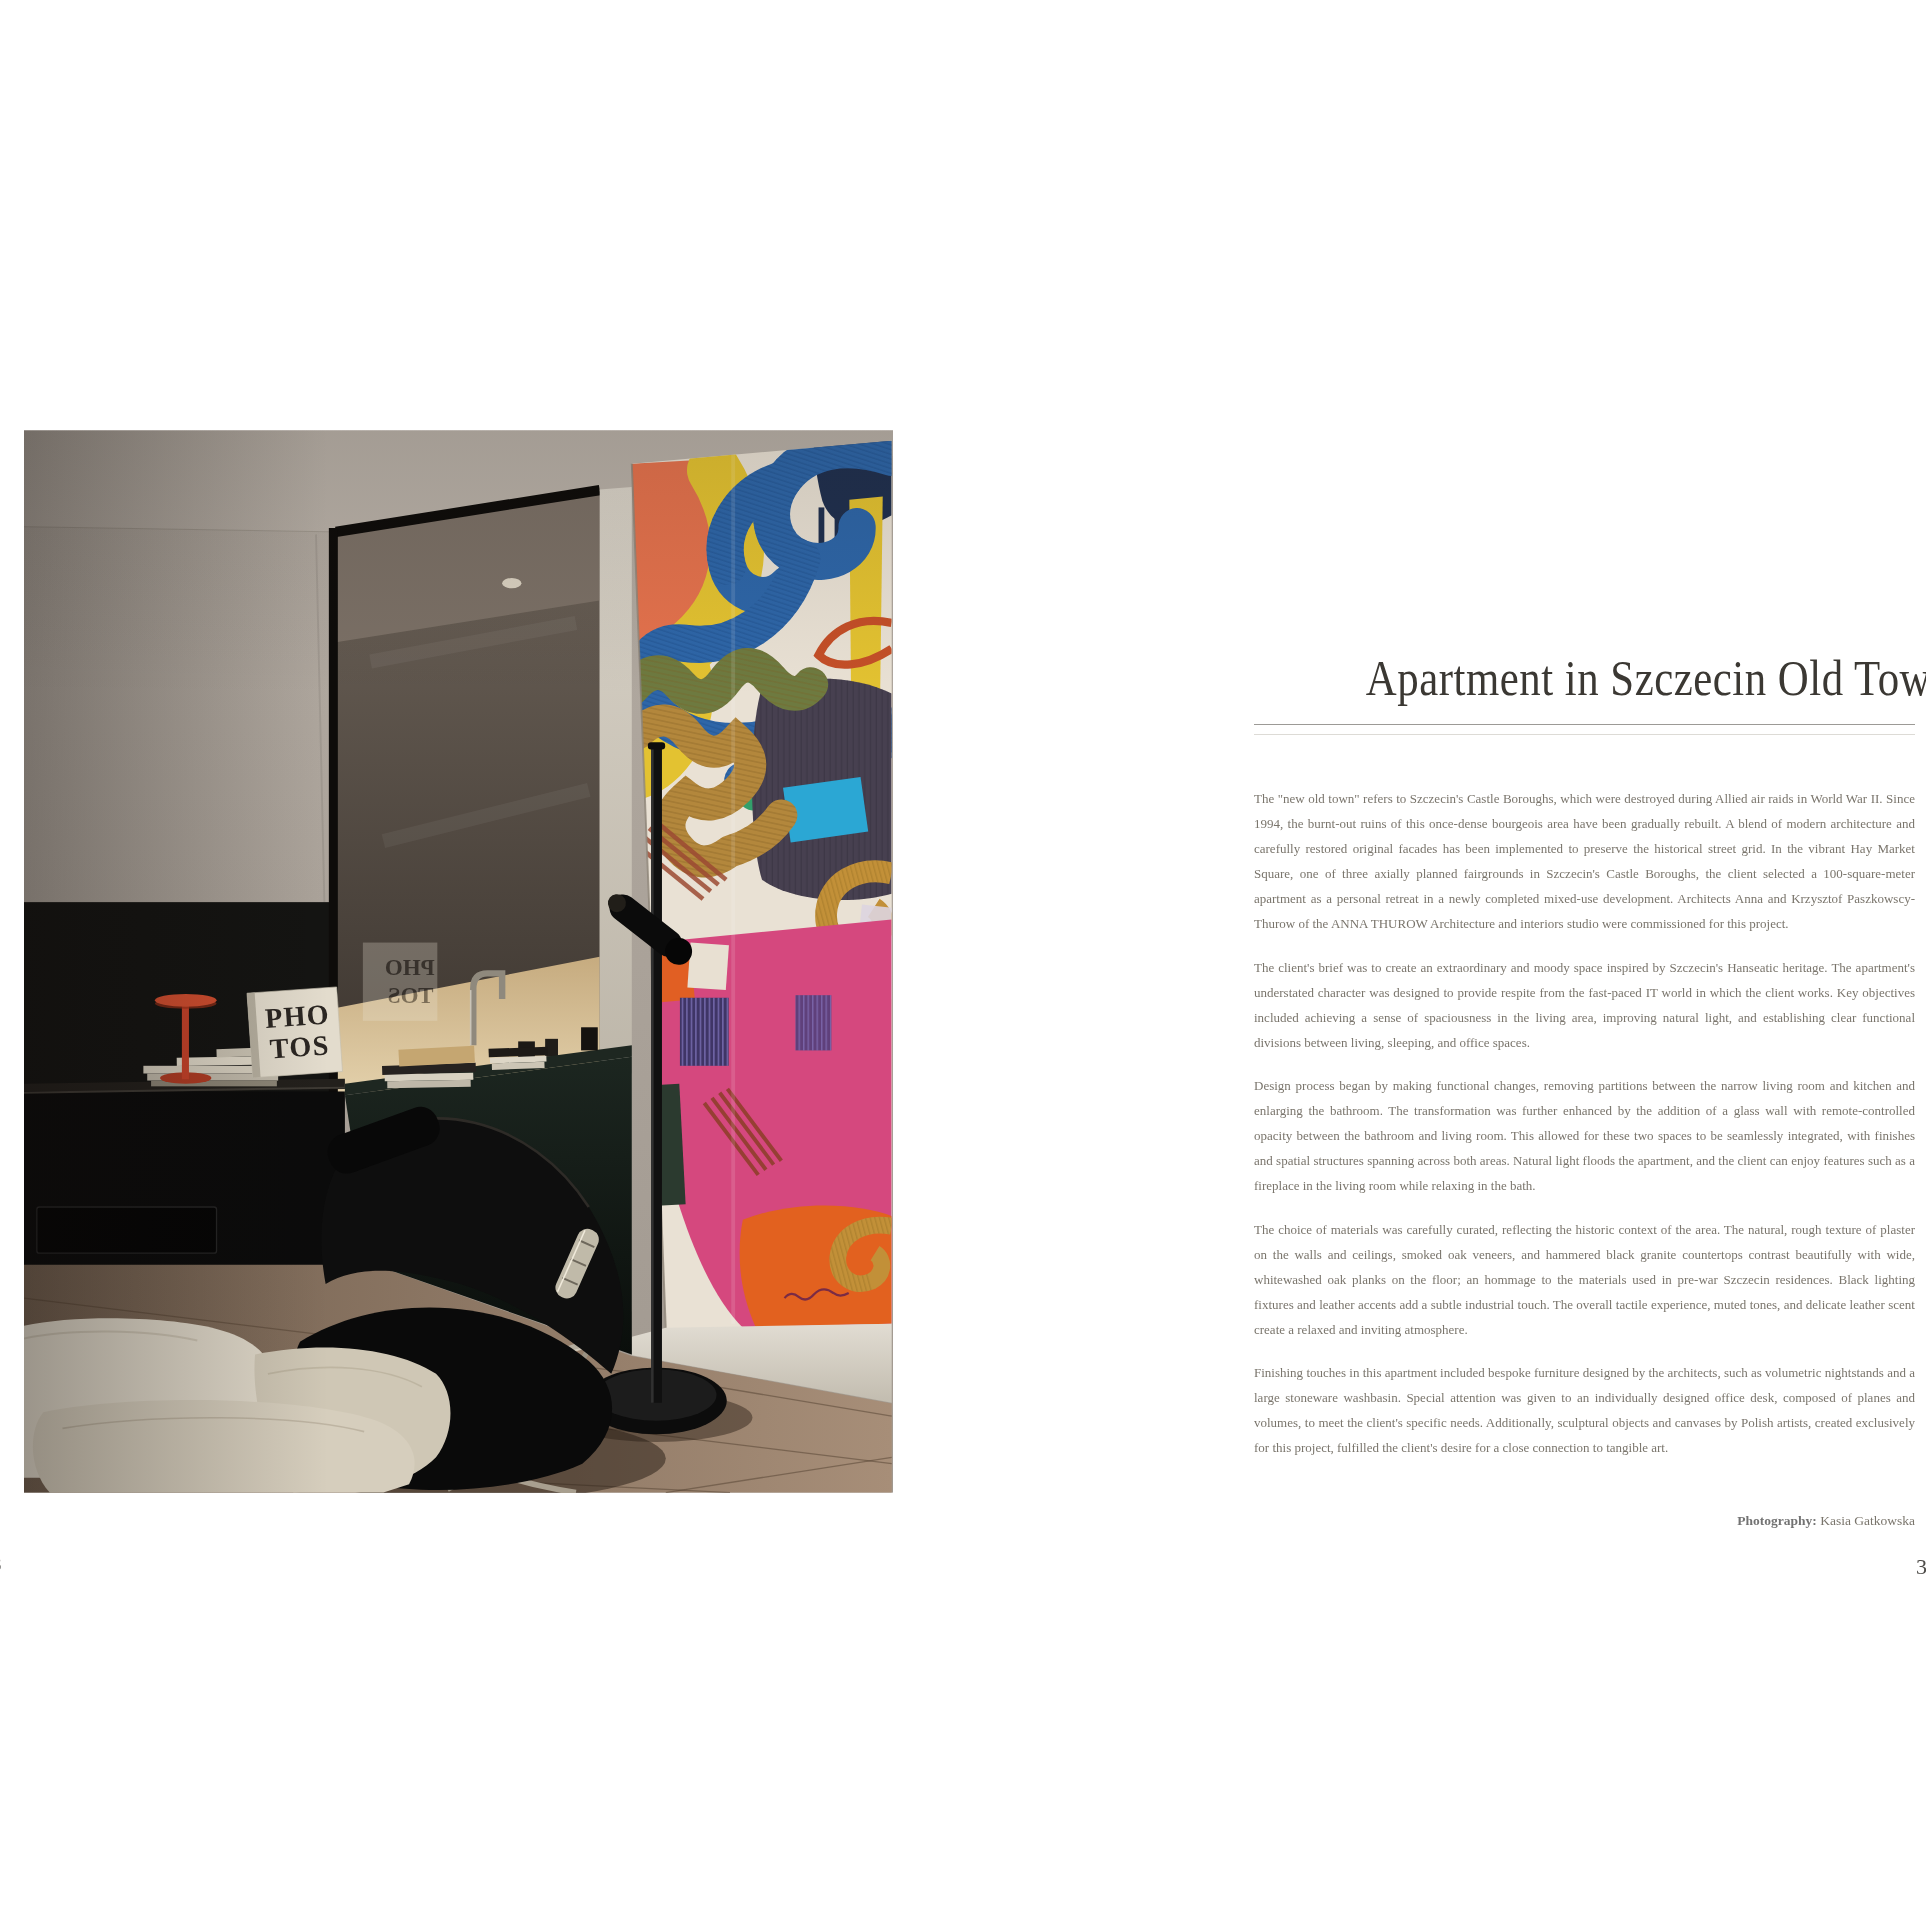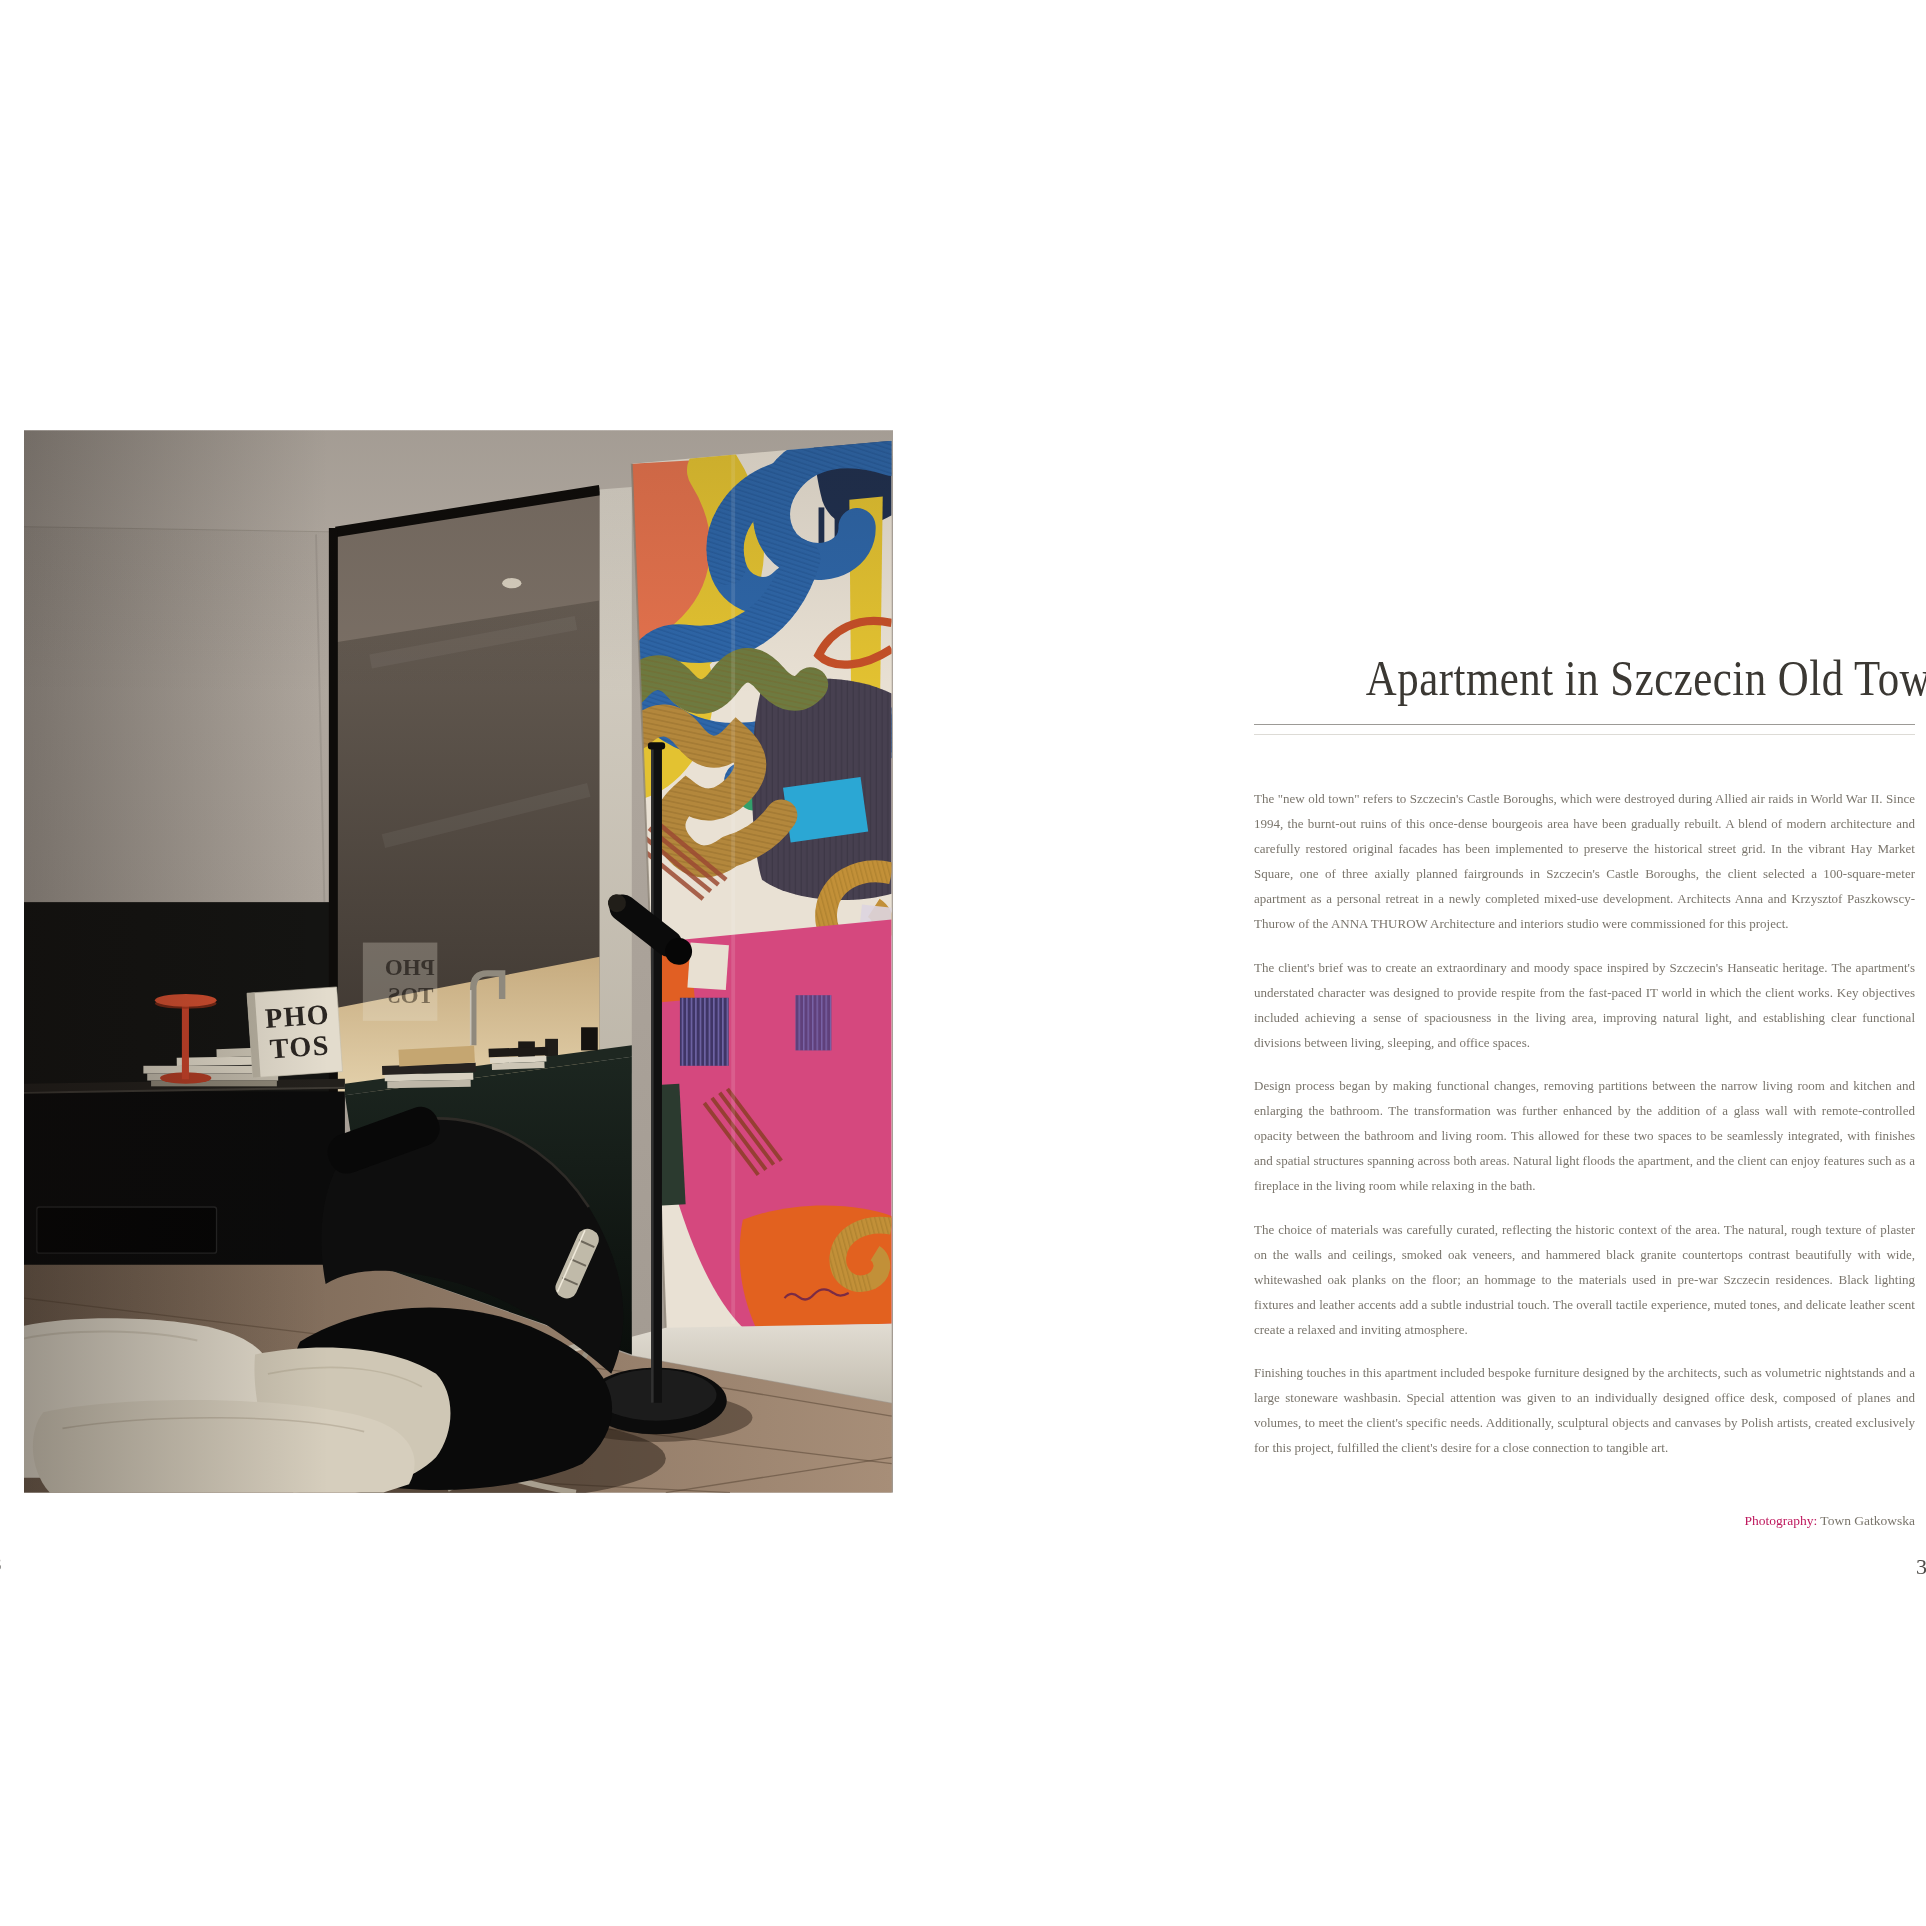--- a/index.html
+++ b/index.html
@@ -12,21 +12,21 @@
                color:#3b3833;font-size:51px;line-height:1.05;font-weight:400;}
   .title-block .squeeze{display:inline-block;transform:scaleX(.84);transform-origin:100% 50%;
                letter-spacing:0.6px;white-space:nowrap;}
   .title-rule{position:absolute;left:1254px;top:724px;width:661px;height:1.3px;background:#9c9a96;}
   .title-rule-echo{position:absolute;left:1254px;top:734px;width:661px;height:0.6px;background:#dddbd6;}
   .body-col{position:absolute;left:1254px;top:786px;width:661px;}
   .body-col p{font-size:13px;line-height:25px;margin:0 0 18.6px 0;text-align:justify;
               color:#7a756c;font-weight:400;}
   .credit{position:absolute;left:1254px;top:1513px;width:661px;text-align:right;
           font-size:13.5px;color:#7a756c;}
-  .credit .lbl{font-weight:normal;color:#be185d;margin-top:25px;}
+  .credit .lbl{font-weight:bold;color:#737373;margin-top:25px;}
   .pagenum{position:absolute;font-size:22px;color:#4e4c49;}
   #pn-left{left:-9.6px;top:1551px;}
   #pn-right{left:1916px;top:1554px;}
 </style>
 </head>
 <body>
 
 <div id="canvas">
 
   <div id="photo-wrap">
@@ -305,20 +305,20 @@
   <div class="body-col">
     <p>The "new old town" refers to Szczecin's Castle Boroughs, which were destroyed during Allied air raids in World War II. Since 1994, the burnt-out ruins of this once-dense bourgeois area have been gradually rebuilt. A blend of modern architecture and carefully restored original facades has been implemented to preserve the historical street grid. In the vibrant Hay Market Square, one of three axially planned fairgrounds in Szczecin's Castle Boroughs, the client selected a 100-square-meter apartment as a personal retreat in a newly completed mixed-use development. Architects Anna and Krzysztof Paszkowscy-Thurow of the ANNA THUROW Architecture and interiors studio were commissioned for this project.</p>
     <p>The client's brief was to create an extraordinary and moody space inspired by Szczecin's Hanseatic heritage. The apartment's understated character was designed to provide respite from the fast-paced IT world in which the client works. Key objectives included achieving a sense of spaciousness in the living area, improving natural light, and establishing clear functional divisions between living, sleeping, and office spaces.</p>
     <p>Design process began by making functional changes, removing partitions between the narrow living room and kitchen and enlarging the bathroom. The transformation was further enhanced by the addition of a glass wall with remote-controlled opacity between the bathroom and living room. This allowed for these two spaces to be seamlessly integrated, with finishes and spatial structures spanning across both areas. Natural light floods the apartment, and the client can enjoy features such as a fireplace in the living room while relaxing in the bath.</p>
     <p>The choice of materials was carefully curated, reflecting the historic context of the area. The natural, rough texture of plaster on the walls and ceilings, smoked oak veneers, and hammered black granite countertops contrast beautifully with wide, whitewashed oak planks on the floor; an hommage to the materials used in pre-war Szczecin residences. Black lighting fixtures and leather accents add a subtle industrial touch. The overall tactile experience, muted tones, and delicate leather scent create a relaxed and inviting atmosphere.</p>
     <p>Finishing touches in this apartment included bespoke furniture designed by the architects, such as volumetric nightstands and a large stoneware washbasin. Special attention was given to an individually designed office desk, composed of planes and volumes, to meet the client's specific needs. Additionally, sculptural objects and canvases by Polish artists, created exclusively for this project, fulfilled the client's desire for a close connection to tangible art.</p>
   </div>
 
   <div class="credit">
     <span class="lbl">Photography:</span>
-    <span>Town Gatkowska</span>
+    <span>Kasia Gatkowska</span>
   </div>
 
   <span class="pagenum" id="pn-left">8</span>
   <span class="pagenum" id="pn-right">3</span>
 
 </div>
 
 
 </body></html>

